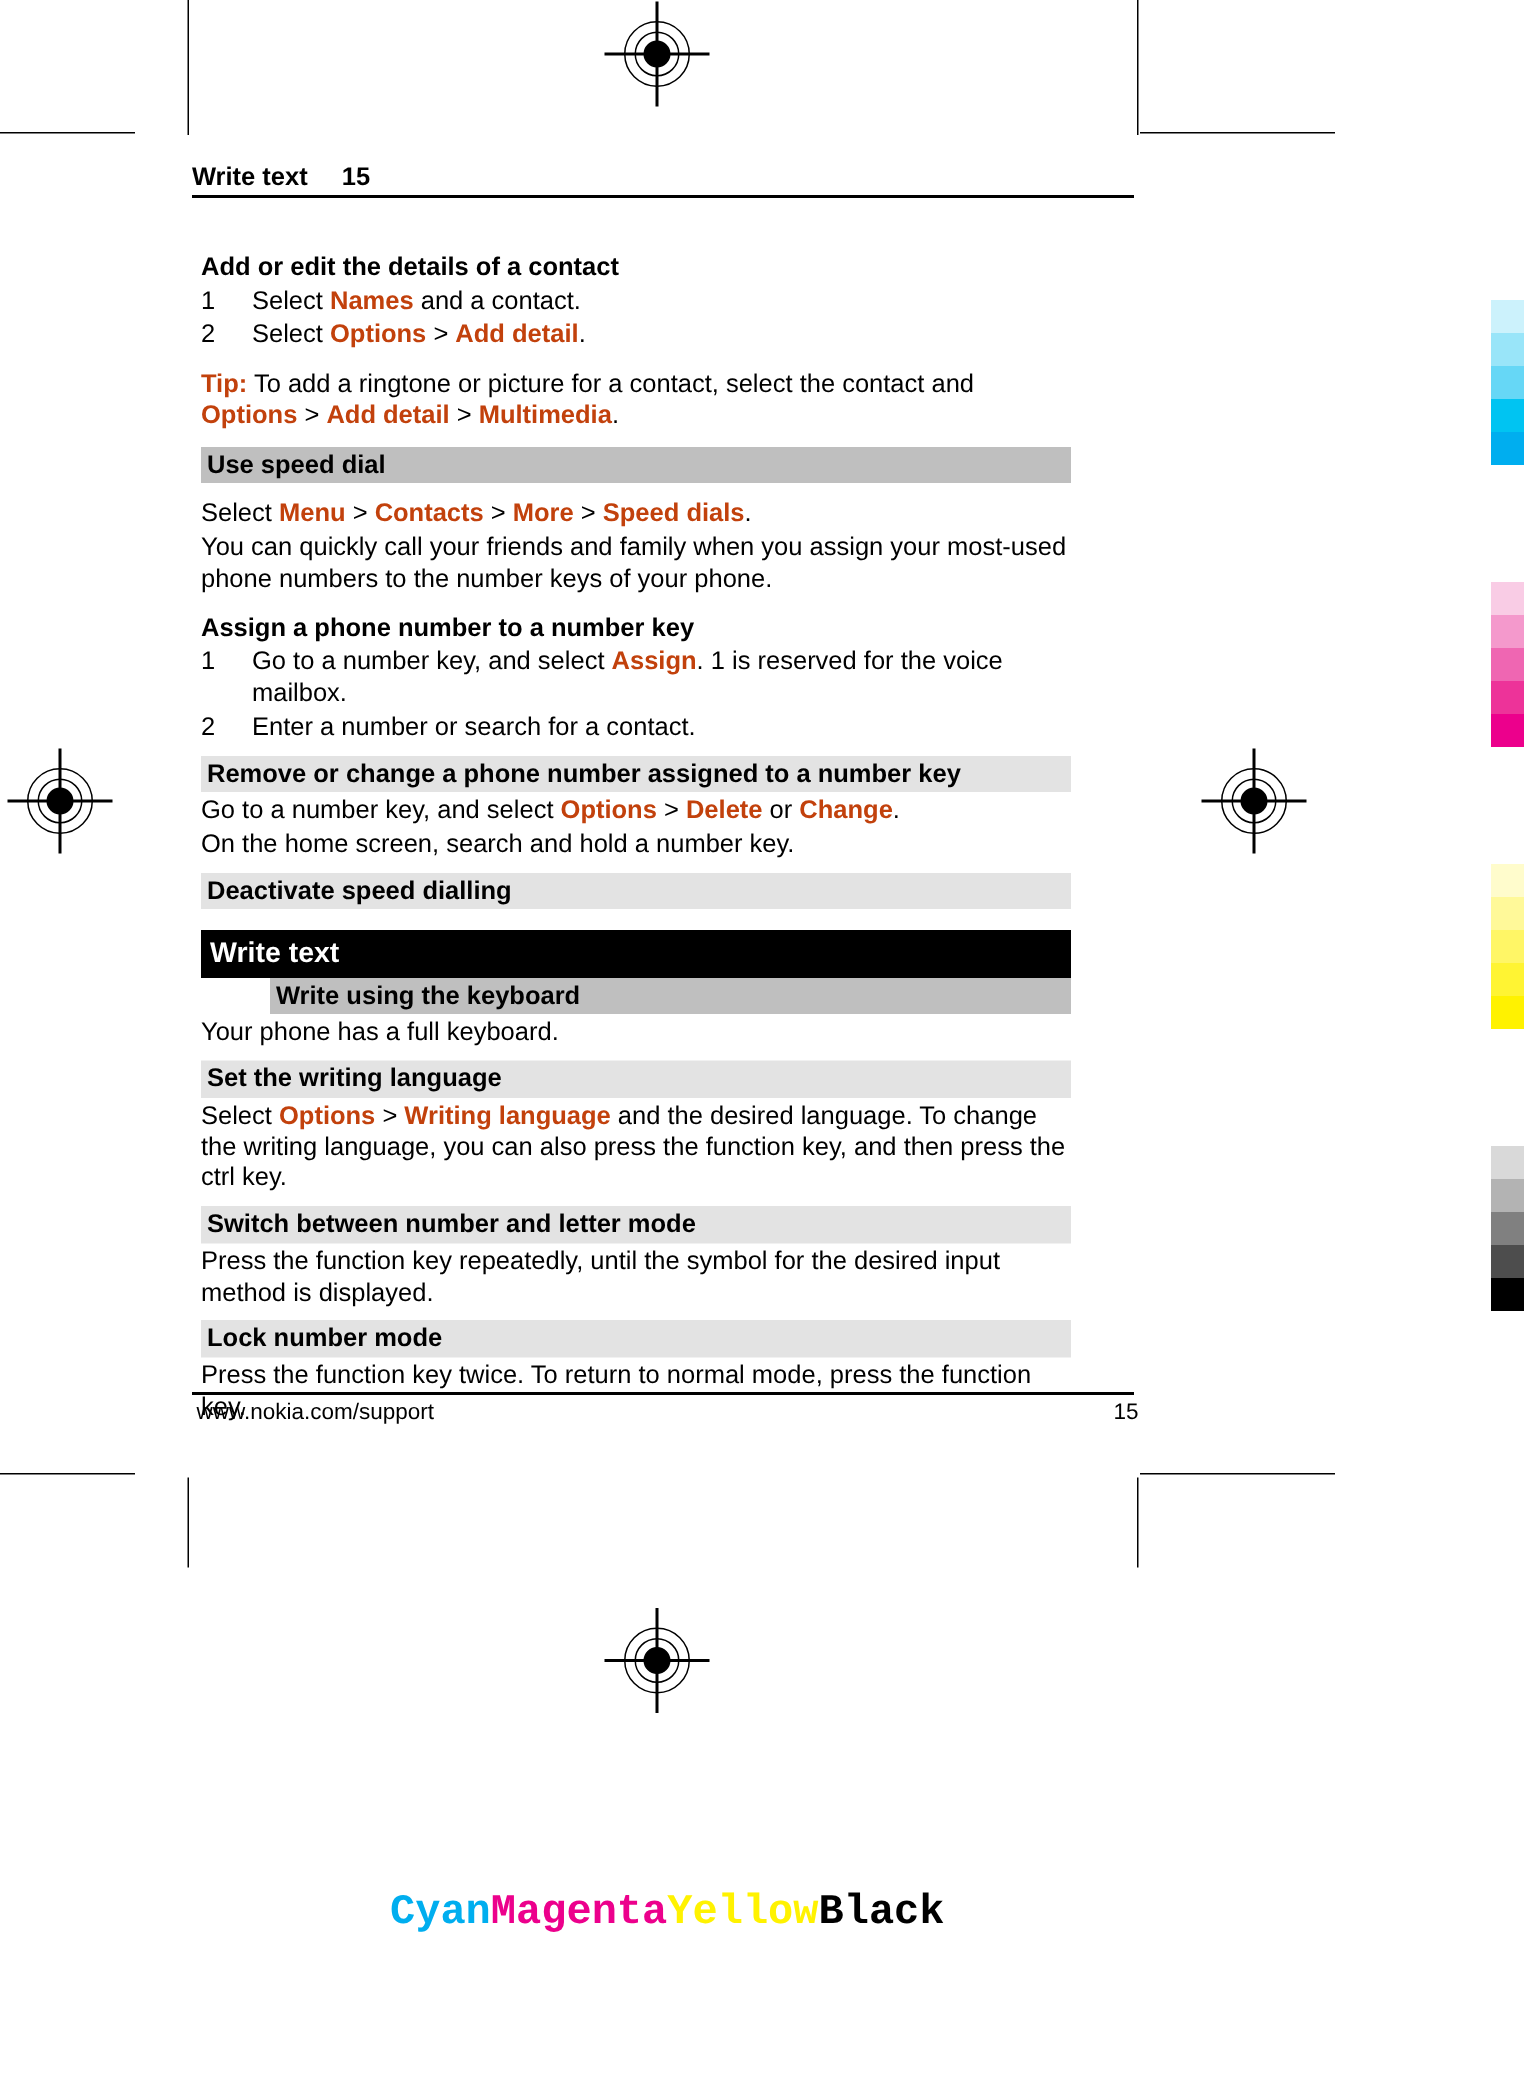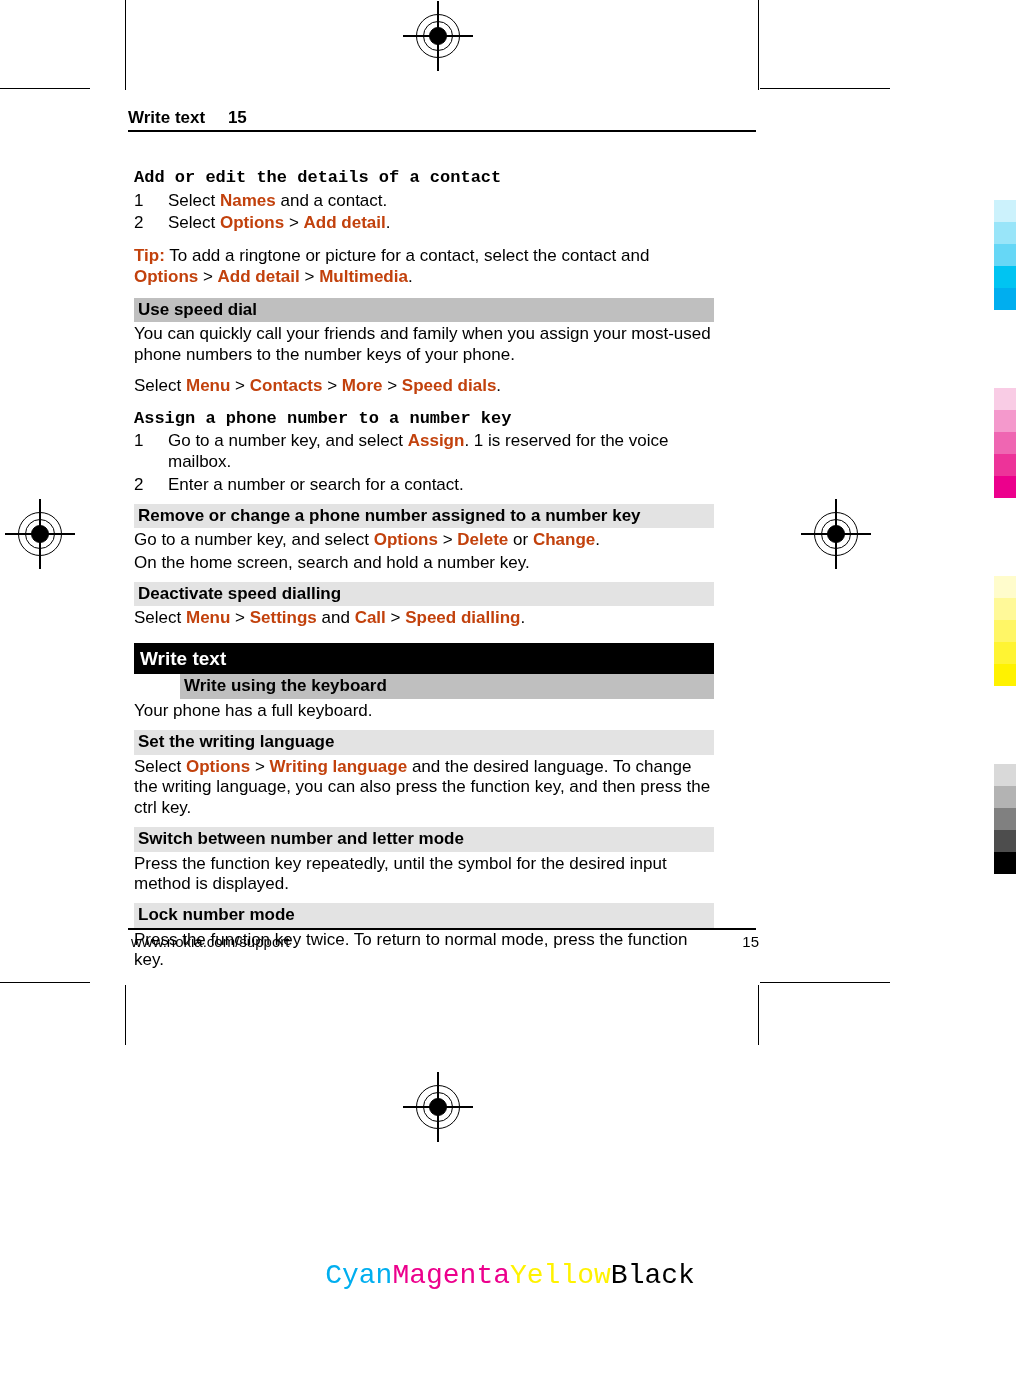--- a/index.html
+++ b/index.html
@@ -19,39 +19,39 @@
   .color-bars div { width: 22px; height: 22px; }
   .header-line { position: absolute; left: 128px; top: 130px; width: 628px; height: 1.5px; background: #000; }
   .header { position: absolute; left: 128px; top: 108px; width: 628px; font-size: 17px; font-weight: bold; }
   .header .pad { margin-left: 18px; }
   .content { position: absolute; left: 134px; top: 168px; width: 580px; font-size: 17px; line-height: 1.22; }
   .content .block { margin-bottom: 12px; }
   .content ol { list-style: none; }
   .content ol li { display: flex; margin-top: 2px; }
   .content ol li .num { width: 34px; flex-shrink: 0; }
   .bold { font-weight: bold; color: #c2410c; }
-  .strong { font-weight: bold; font-family: Liberation Mono, monospace; }
+  .strong { font-weight: bold; }
   .grey-h { background: #bfbfbf; font-weight: bold; padding: 2px 4px; margin-top: 10px; }
   .grey-sub { background: #e3e3e3; font-weight: bold; padding: 2px 4px; margin-top: 8px; }
   .black-h { background: #000; color: #fff; font-weight: bold; padding: 4px 6px; margin-top: 14px; font-size: 19px; }
   .body-text { margin-top: 2px; }
   .tip { margin-top: 10px; }
   .footer-line { position: absolute; left: 128px; top: 928px; width: 628px; height: 1.5px; background: #000; }
   .footer { position: absolute; left: 131px; top: 933px; width: 628px; font-size: 15px; }
   .footer .left { float: left; }
   .footer .right { float: right; }
   .outer-crop-tl-h { left: 0; top: 88px; }
   .outer-crop-tl-v { left: 125px; top: 0; }
   .outer-crop-tr-h { left: 760px; top: 88px; width: 130px; }
   .outer-crop-tr-v { left: 758px; top: 0; }
   .outer-crop-bl-h { left: 0; top: 982px; }
   .outer-crop-bl-v { left: 125px; top: 985px; height: 60px; }
   .outer-crop-br-h { left: 760px; top: 982px; width: 130px; }
   .outer-crop-br-v { left: 758px; top: 985px; height: 60px; }
-  .cmyk { position: absolute; left: 260px; top: 1260px; width: 500px; font-family: "Courier New", monospace; font-weight: normal; font-size: 28px; text-align: center; }
+  .cmyk { position: absolute; left: 260px; top: 1260px; width: 500px; font-family: "Courier New", monospace; font-weight: bold; font-size: 28px; }
   .cmyk .c { color: #00aeef; }
   .cmyk .m { color: #ec008c; }
   .cmyk .y { color: #fff200; }
   .cmyk .k { color: #000; }
 </style>
 </head>
 <body>
 
 <div class="reg-mark" style="left:416px;top:14px;">
   <div class="reg-inner">
@@ -148,24 +148,24 @@
           <span><span>Select </span><span class="bold">Options</span><span> &gt; </span><span class="bold">Add detail</span><span>.</span></span>
         </li>
     </ol>
   </div>
 
   <div class="tip">
     <span class="bold">Tip:</span><span> To add a ringtone or picture for a contact, select the contact and </span><span class="bold">Options</span><span> &gt; </span><span class="bold">Add detail</span><span> &gt; </span><span class="bold">Multimedia</span><span>.</span>
   </div>
 
   <div class="grey-h">Use speed dial</div>
-  <div class="body-text">You can quickly call your friends and family when you assign your most-used phone numbers to the number keys of your phone.</div>
   <div class="body-text" style="margin-top:10px;">
     <span>Select </span><span class="bold">Menu</span><span> &gt; </span><span class="bold">Contacts</span><span> &gt; </span><span class="bold">More</span><span> &gt; </span><span class="bold">Speed dials</span><span>.</span>
   </div>
+  <div class="body-text">You can quickly call your friends and family when you assign your most-used phone numbers to the number keys of your phone.</div>
 
   <div class="strong" style="margin-top:12px;">Assign a phone number to a number key</div>
   <ol>
     <li>
         <span class="num">1</span>
         <span><span>Go to a number key, and select </span><span class="bold">Assign</span><span>. 1 is reserved for the voice mailbox.</span></span>
       </li>
     <li>
         <span class="num">2</span>
         <span>Enter a number or search for a contact.</span>
@@ -173,23 +173,20 @@
   </ol>
 
   <div class="grey-sub">Remove or change a phone number assigned to a number key</div>
   <div class="body-text">
     <span>Go to a number key, and select </span><span class="bold">Options</span><span> &gt; </span><span class="bold">Delete</span><span> or </span><span class="bold">Change</span><span>.</span>
   </div>
 
   <div class="body-text">On the home screen, search and hold a number key.</div>
 
   <div class="grey-sub">Deactivate speed dialling</div>
-  <div class="body-text">
-    <span>Select </span><span class="bold">Menu</span><span> &gt; </span><span class="bold">Settings</span><span> and </span><span class="bold">Call</span><span> &gt; </span><span class="bold">Speed dialling</span><span>.</span>
-  </div>
 
   <div class="black-h">Write text</div>
   <div class="grey-h" style="margin-top:0;margin-left:46px;">Write using the keyboard</div>
   <div class="body-text">Your phone has a full keyboard.</div>
 
   <div class="grey-sub">Set the writing language</div>
   <div class="body-text">
     <span>Select </span><span class="bold">Options</span><span> &gt; </span><span class="bold">Writing language</span><span> and the desired language. To change the writing language, you can also press the function key, and then press the ctrl key.</span>
   </div>
 

